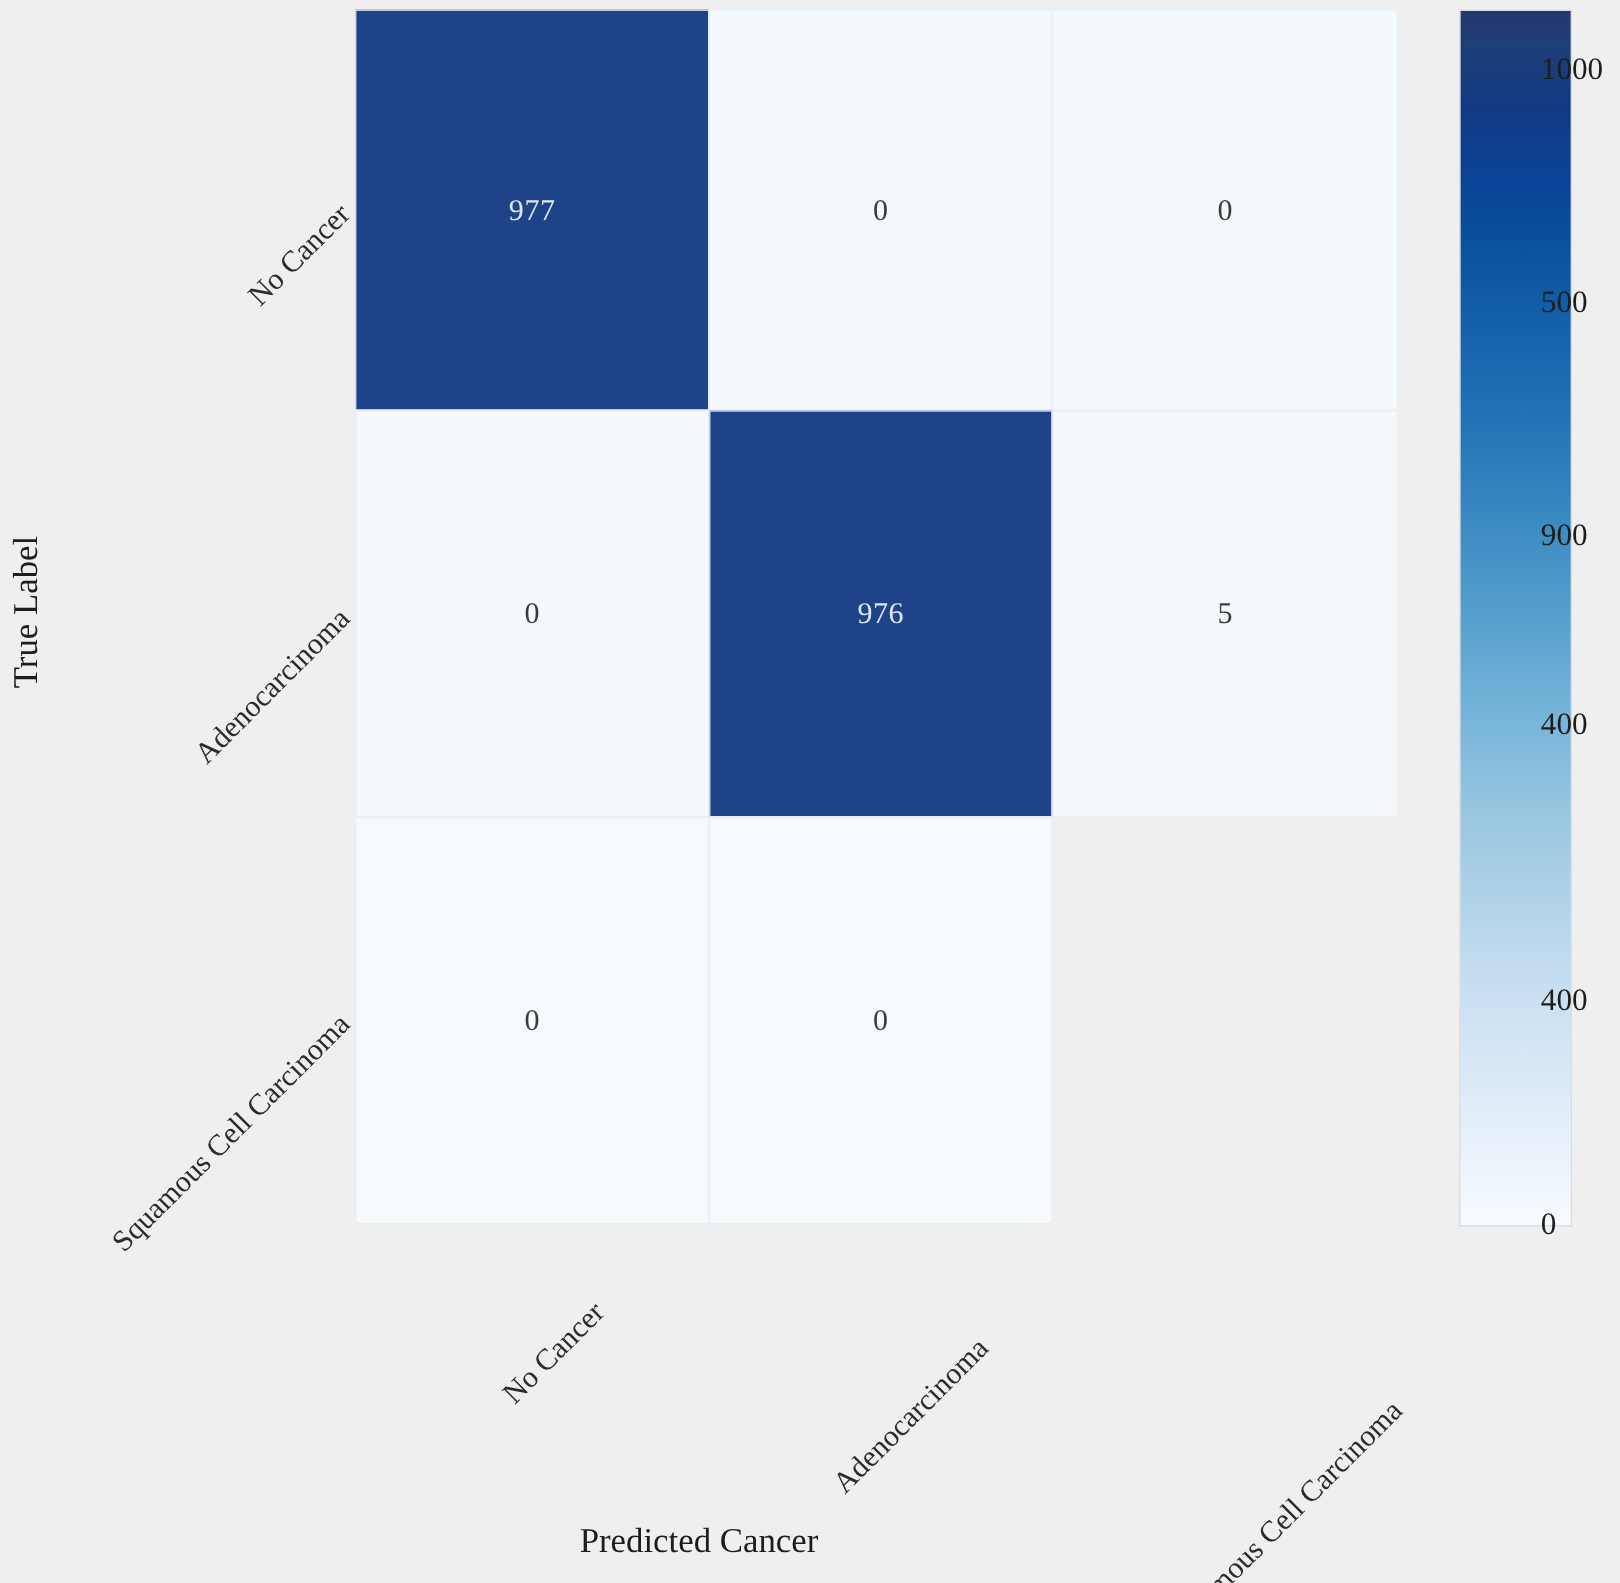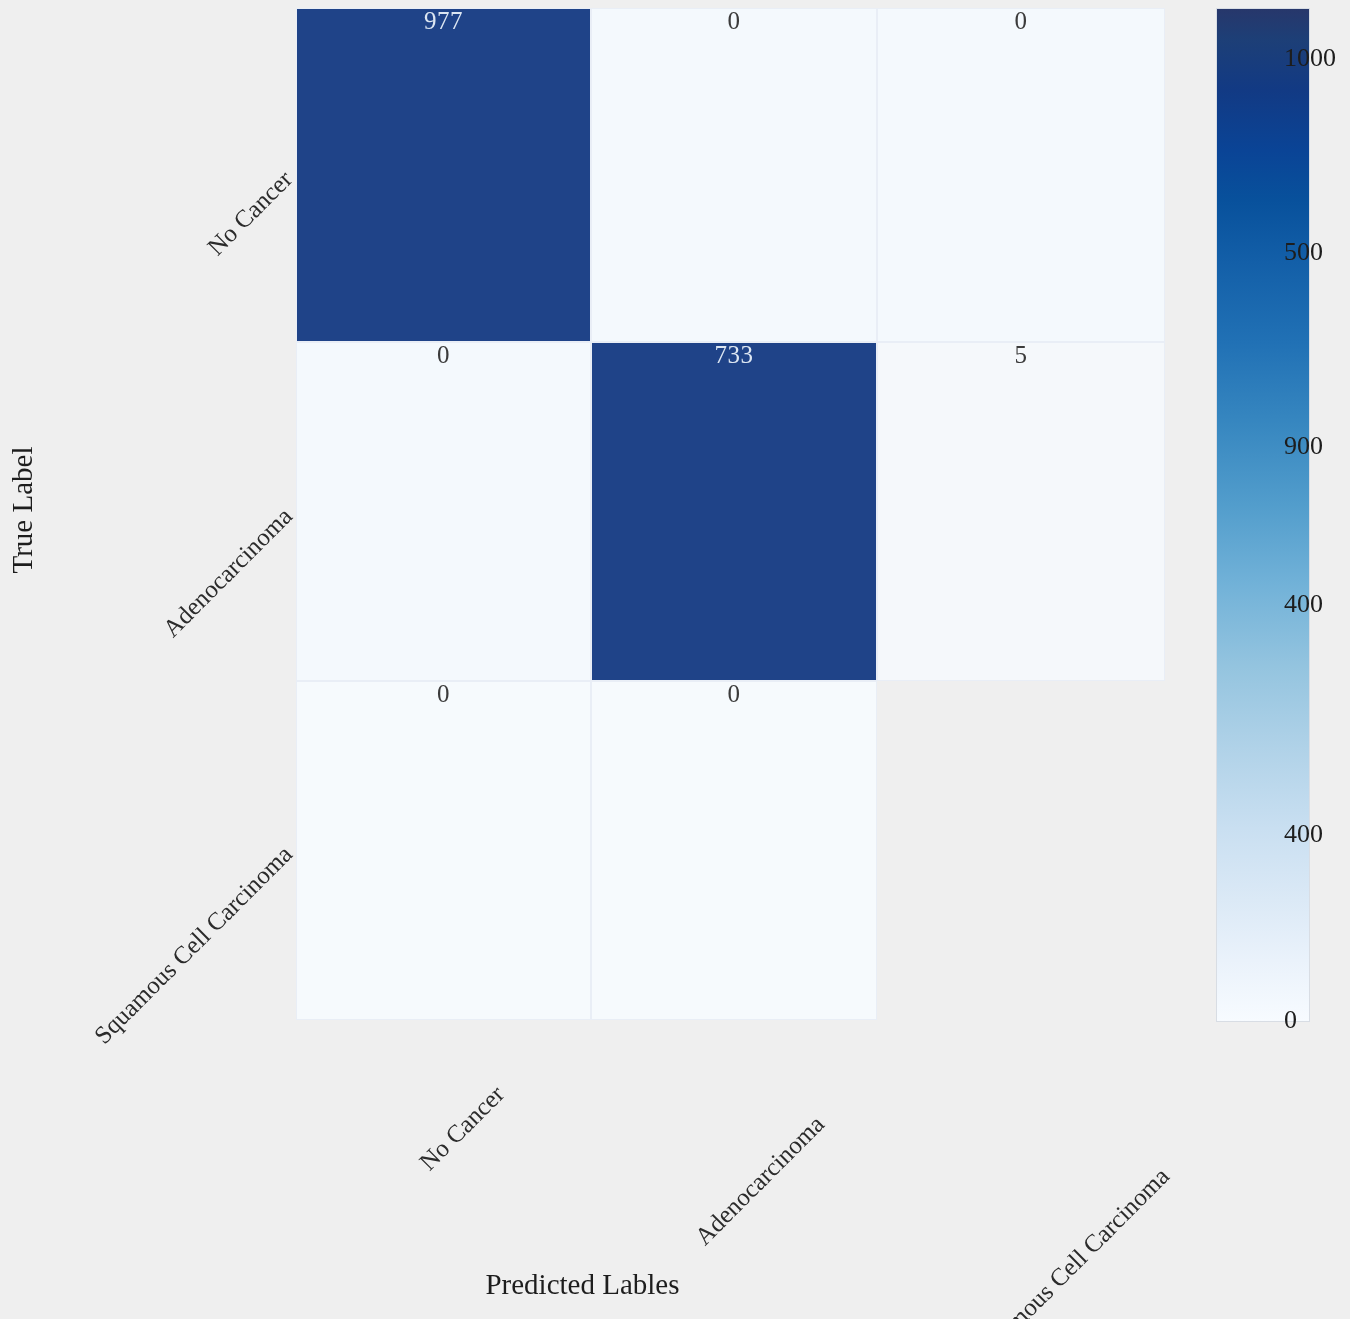--- a/index.html
+++ b/index.html
@@ -29,21 +29,21 @@
     width: 869px;
     height: 1012px;
     display: grid;
     grid-template-columns: 295px 286px 288px;
     grid-template-rows: 334px 339px 339px;
   }
 
   .cell {
     position: relative;
     display: flex;
-    align-items: flex-start;
+    align-items: center;
     justify-content: center;
     box-sizing: border-box;
     outline: 1px solid #e9eef6;
     outline-offset: -1px;
   }
 
   .cell-value {
     font-family: "Liberation Serif", "DejaVu Serif", serif;
     font-size: 25px;
     letter-spacing: 0.5px;
@@ -160,39 +160,39 @@
       <span class="cell-value" style="color: rgb(59, 59, 59);">0</span>
     </div>
     <div class="cell" style="background-color: rgb(244, 249, 253);">
       <span class="cell-value" style="color: rgb(59, 59, 59);">0</span>
     </div>
 
     <div class="cell" style="background-color: rgb(244, 249, 253);">
       <span class="cell-value" style="color: rgb(59, 59, 59);">0</span>
     </div>
     <div class="cell" style="background-color: rgb(31, 67, 136);">
-      <span class="cell-value" style="color: rgb(220, 230, 242);">733</span>
+      <span class="cell-value" style="color: rgb(220, 230, 242);">976</span>
     </div>
     <div class="cell" style="background-color: rgb(245, 248, 251);">
       <span class="cell-value" style="color: rgb(59, 59, 59);">5</span>
     </div>
 
     <div class="cell" style="background-color: rgb(246, 250, 253);">
       <span class="cell-value" style="color: rgb(59, 59, 59);">0</span>
     </div>
     <div class="cell" style="background-color: rgb(246, 250, 253);">
       <span class="cell-value" style="color: rgb(59, 59, 59);">0</span>
     </div>
   </div>
 
   <div class="xtick" style="left:500px; top:1090px;">No Cancer</div>
   <div class="xtick" style="left:820px; top:1120px;">Adenocarcinoma</div>
   <div class="xtick" style="left:1165px; top:1172px;">Squamous Cell Carcinoma</div>
 
-  <div id="xlabel">Predicted Lables</div>
+  <div id="xlabel">Predicted Cancer</div>
 
   <div id="colorbar-wrap">
     <div id="colorbar-gradient"></div>
     <div class="cbtick" style="top:50px;">1000</div>
     <div class="cbtick" style="top:244px;">500</div>
     <div class="cbtick" style="top:438px;">900</div>
     <div class="cbtick" style="top:596px;">400</div>
     <div class="cbtick" style="top:826px;">400</div>
     <div class="cbtick" style="top:1012px;">0</div>
   </div>

